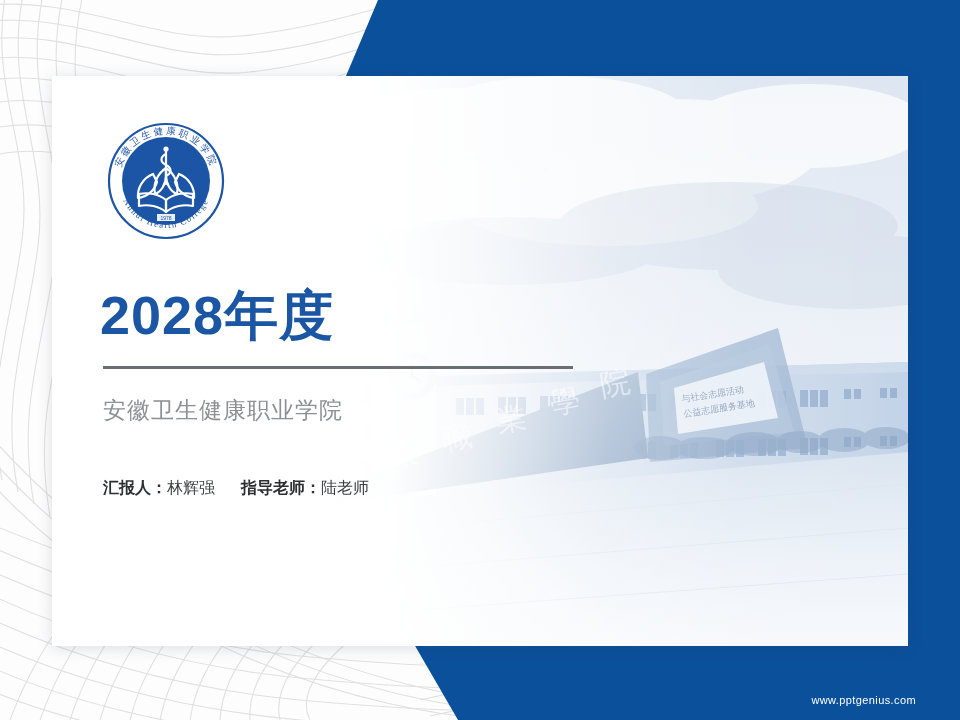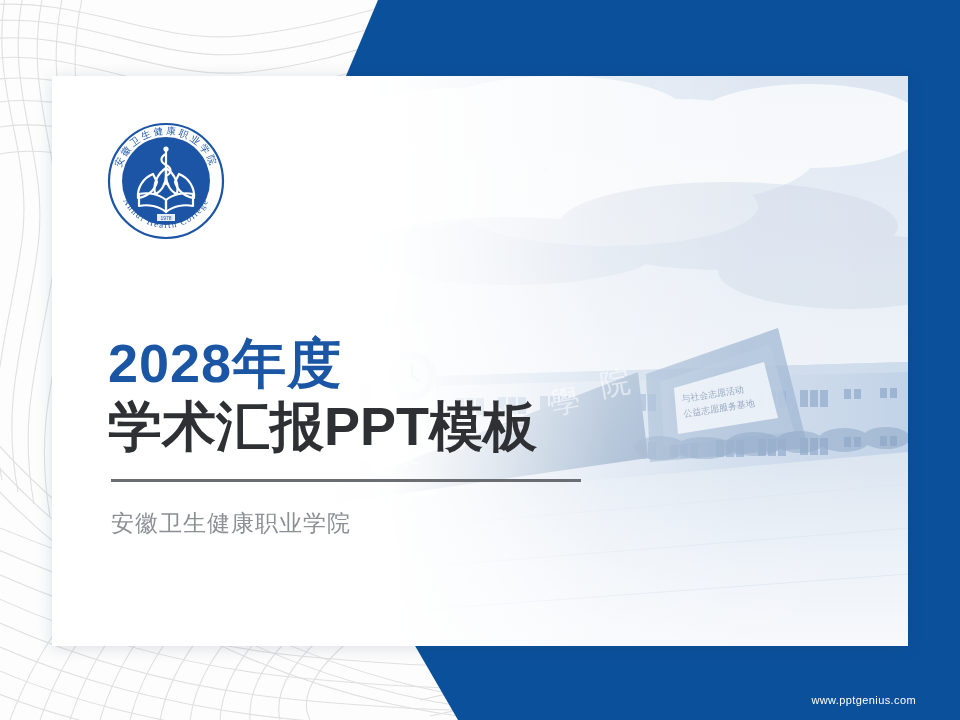--- a/index.html
+++ b/index.html
@@ -78,24 +78,23 @@
     top: 44px;
     width: 122px;
     height: 122px;
     z-index: 4;
   }
   .logo svg { display: block; width: 122px; height: 122px; }
 
   
   .text-block {
     position: absolute;
-    left: 56px;
+    left: 48px;
     top: 210px;
     z-index: 4;
-    margin-top: 48px;
   }
   .title-year {
     font-size: 54px;
     font-weight: bold;
     color: #1b56a4;
     letter-spacing: 1px;
     line-height: 1.08;
     margin: 0;
     white-space: nowrap;
   }
@@ -458,21 +457,23 @@
           <path d="M61,80 C68,74 79,72 88,74 L88,86 C79,84 68,86 61,92 Z"></path>
         </g>
 
         <rect x="52" y="94" width="18" height="7" fill="#ffffff" opacity="0.9"></rect>
         <text x="61" y="100" text-anchor="middle" font-size="5" font-family="'Liberation Sans', sans-serif" fill="#1c55a5">1978</text>
       </svg>
     </div>
 
     <div class="text-block">
       <div class="title-year">2028年度</div>
-      <div class="title-main">学术汇报PPT模板</div>
       <div class="rule"></div>
       <div class="org">安徽卫生健康职业学院</div>
+      <div class="meta">
+        <b>汇报人：</b><span>林辉强</span><span class="sep"></span><b>指导老师：</b><span>陆老师</span>
+      </div>
     </div>
   </div>
 
   <div class="footer-url">www.pptgenius.com</div>
 
 </div>
 
 </body></html>

